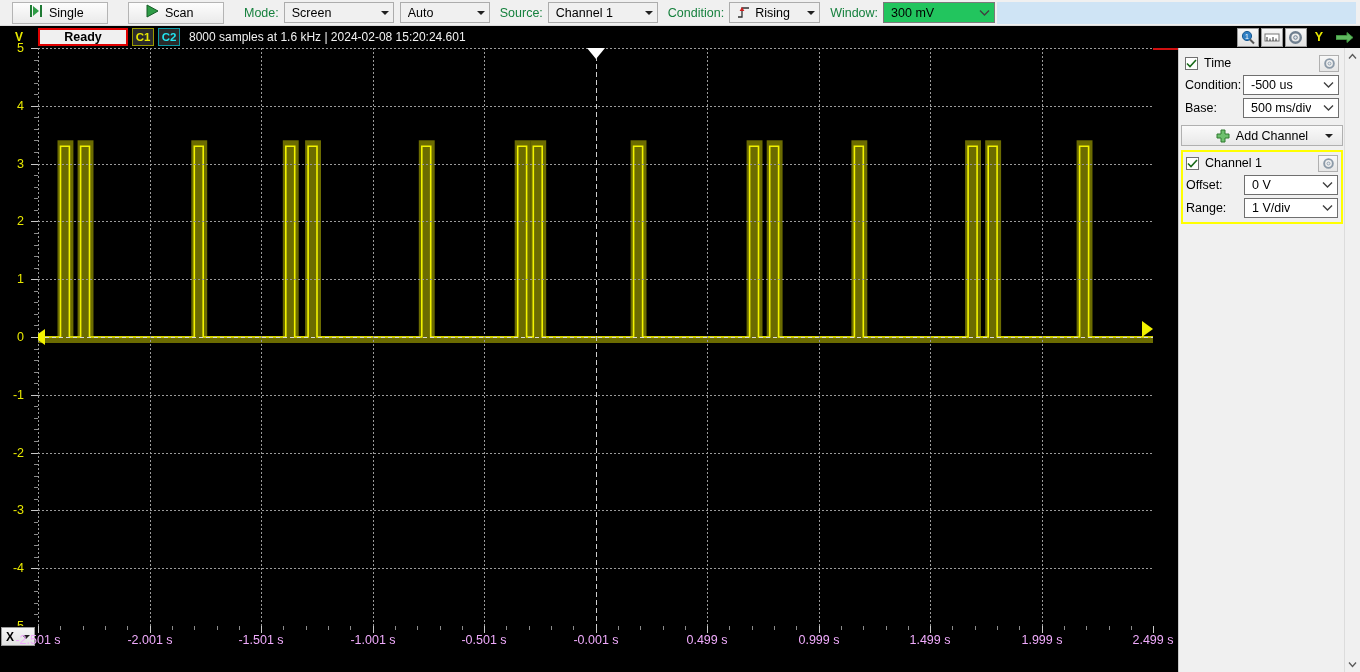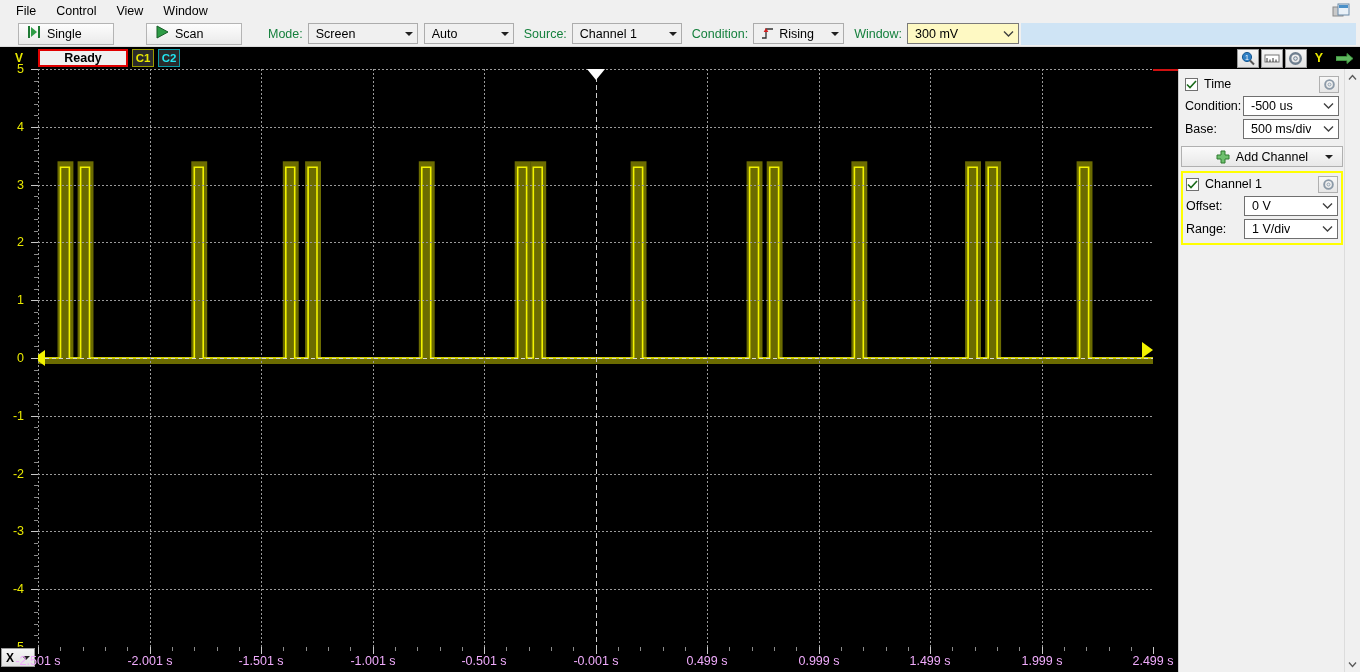--- a/index.html
+++ b/index.html
@@ -27,34 +27,34 @@
   }
   .win-restore svg { display:block; }
 
   
   .toolbar {
     height: 26px; background: #f0f0f0; display: flex; align-items: center;
     gap: 0; padding: 0 2px; flex: none;
     border-bottom: 1px solid #dcdcdc;
   }
   .tb-btn {
-    height: 22px; min-width: 96px; margin: 0 16px;
+    height: 22px; min-width: 96px; margin: 0 10px;
     border: 1px solid #b4b4b4; background: linear-gradient(#fdfdfd,#eaeaea);
-    display: flex; align-items: center; gap: 6px; padding: 0 8px;
+    display: flex; align-items: center; gap: 6px; padding: 0 16px;
     font-size: 12.5px; color: #000; cursor: pointer;
   }
   .tb-label { font-size: 12.5px; color: #15803d; margin-left: 10px; margin-right: 5px; white-space: nowrap; }
   .tb-label:first-child { margin-left: 6px; }
   .combo {
     height: 21px; border: 1px solid #acacac; background: #f0f0f0;
     display: flex; align-items: center; padding: 0 4px 0 7px;
     font-size: 12.5px; color: #000; position: relative; cursor: pointer;
     justify-content: space-between;
   }
-  .combo.editable { background: #fef9c3; border: 1px solid #7a7a7a; }
+  .combo.editable { background: #22c55e; border: 1px solid #7a7a7a; }
   .combo .cv { white-space: nowrap; overflow: hidden; }
   .caret-tri {
     width: 0; height: 0; margin-left: 8px;
     border-left: 4px solid transparent; border-right: 4px solid transparent;
     border-top: 4px solid #202020; flex: none;
   }
   .caret-chev { margin-left: 8px; flex: none; }
   .level-track {
     flex: 1 1 auto; height: 22px; margin-left: 2px; margin-right: 2px;
     background: #cfe4f5; border: 1px solid #cfe4f5; position: relative;
@@ -188,33 +188,20 @@
     background: #f0f0f0; border-left: 1px solid #dcdcdc;
     display: flex; flex-direction: column; justify-content: space-between; align-items: center;
   }
   .sb-arrow { width: 16px; height: 16px; display: flex; align-items: center; justify-content: center; cursor: pointer; }
 </style>
 </head>
 <body>
 
 <div id="app">
 
-  <div class="menubar">
-    <div class="mi">File</div>
-    <div class="mi">Control</div>
-    <div class="mi">View</div>
-    <div class="mi">Window</div>
-    <div class="win-restore">
-      <svg width="20" height="16" viewBox="0 0 20 16">
-        <rect x="2" y="4" width="10" height="9" fill="#c9c9c9" stroke="#8a8a8a"></rect>
-        <rect x="7" y="1" width="11" height="11" fill="#e9f1f8" stroke="#6b8aa8"></rect>
-        <rect x="8" y="2" width="9" height="3" fill="#4a90c8"></rect>
-      </svg>
-    </div>
-  </div>
 
   <div class="toolbar">
     <div class="tb-btn">
       <span>
         <svg width="14" height="14" viewBox="0 0 14 14">
           <rect x="1" y="1" width="2" height="12" fill="#1f7a34"></rect>
           <rect x="11" y="1" width="2" height="12" fill="#1f7a34"></rect>
           <polygon points="4,2 10,7 4,12" fill="#2e9c46"></polygon>
         </svg>
       </span>
@@ -267,20 +254,21 @@
     <div class="level-track">
       
     </div>
   </div>
 
   <div class="statusbar">
     <span class="v-label">V</span>
     <div class="ready-box">Ready</div>
     <div class="chan-badge c1">C1</div>
     <div class="chan-badge c2">C2</div>
+    <span class="samples-text">8000 samples at 1.6 kHz | 2024-02-08 15:20:24.601</span>
 
     <div class="status-right">
       <div class="ico-btn">
         <svg width="16" height="15" viewBox="0 0 16 15">
           <circle cx="7" cy="6" r="4.6" fill="#2f7fc4" stroke="#1a5a92"></circle>
           <text x="7" y="9" font-size="7" fill="#fff" text-anchor="middle" font-family="Liberation Sans, sans-serif">1</text>
           <line x1="10" y1="9.5" x2="14" y2="13.5" stroke="#555" stroke-width="2"></line>
         </svg>
       </div>
       <div class="ico-btn">

